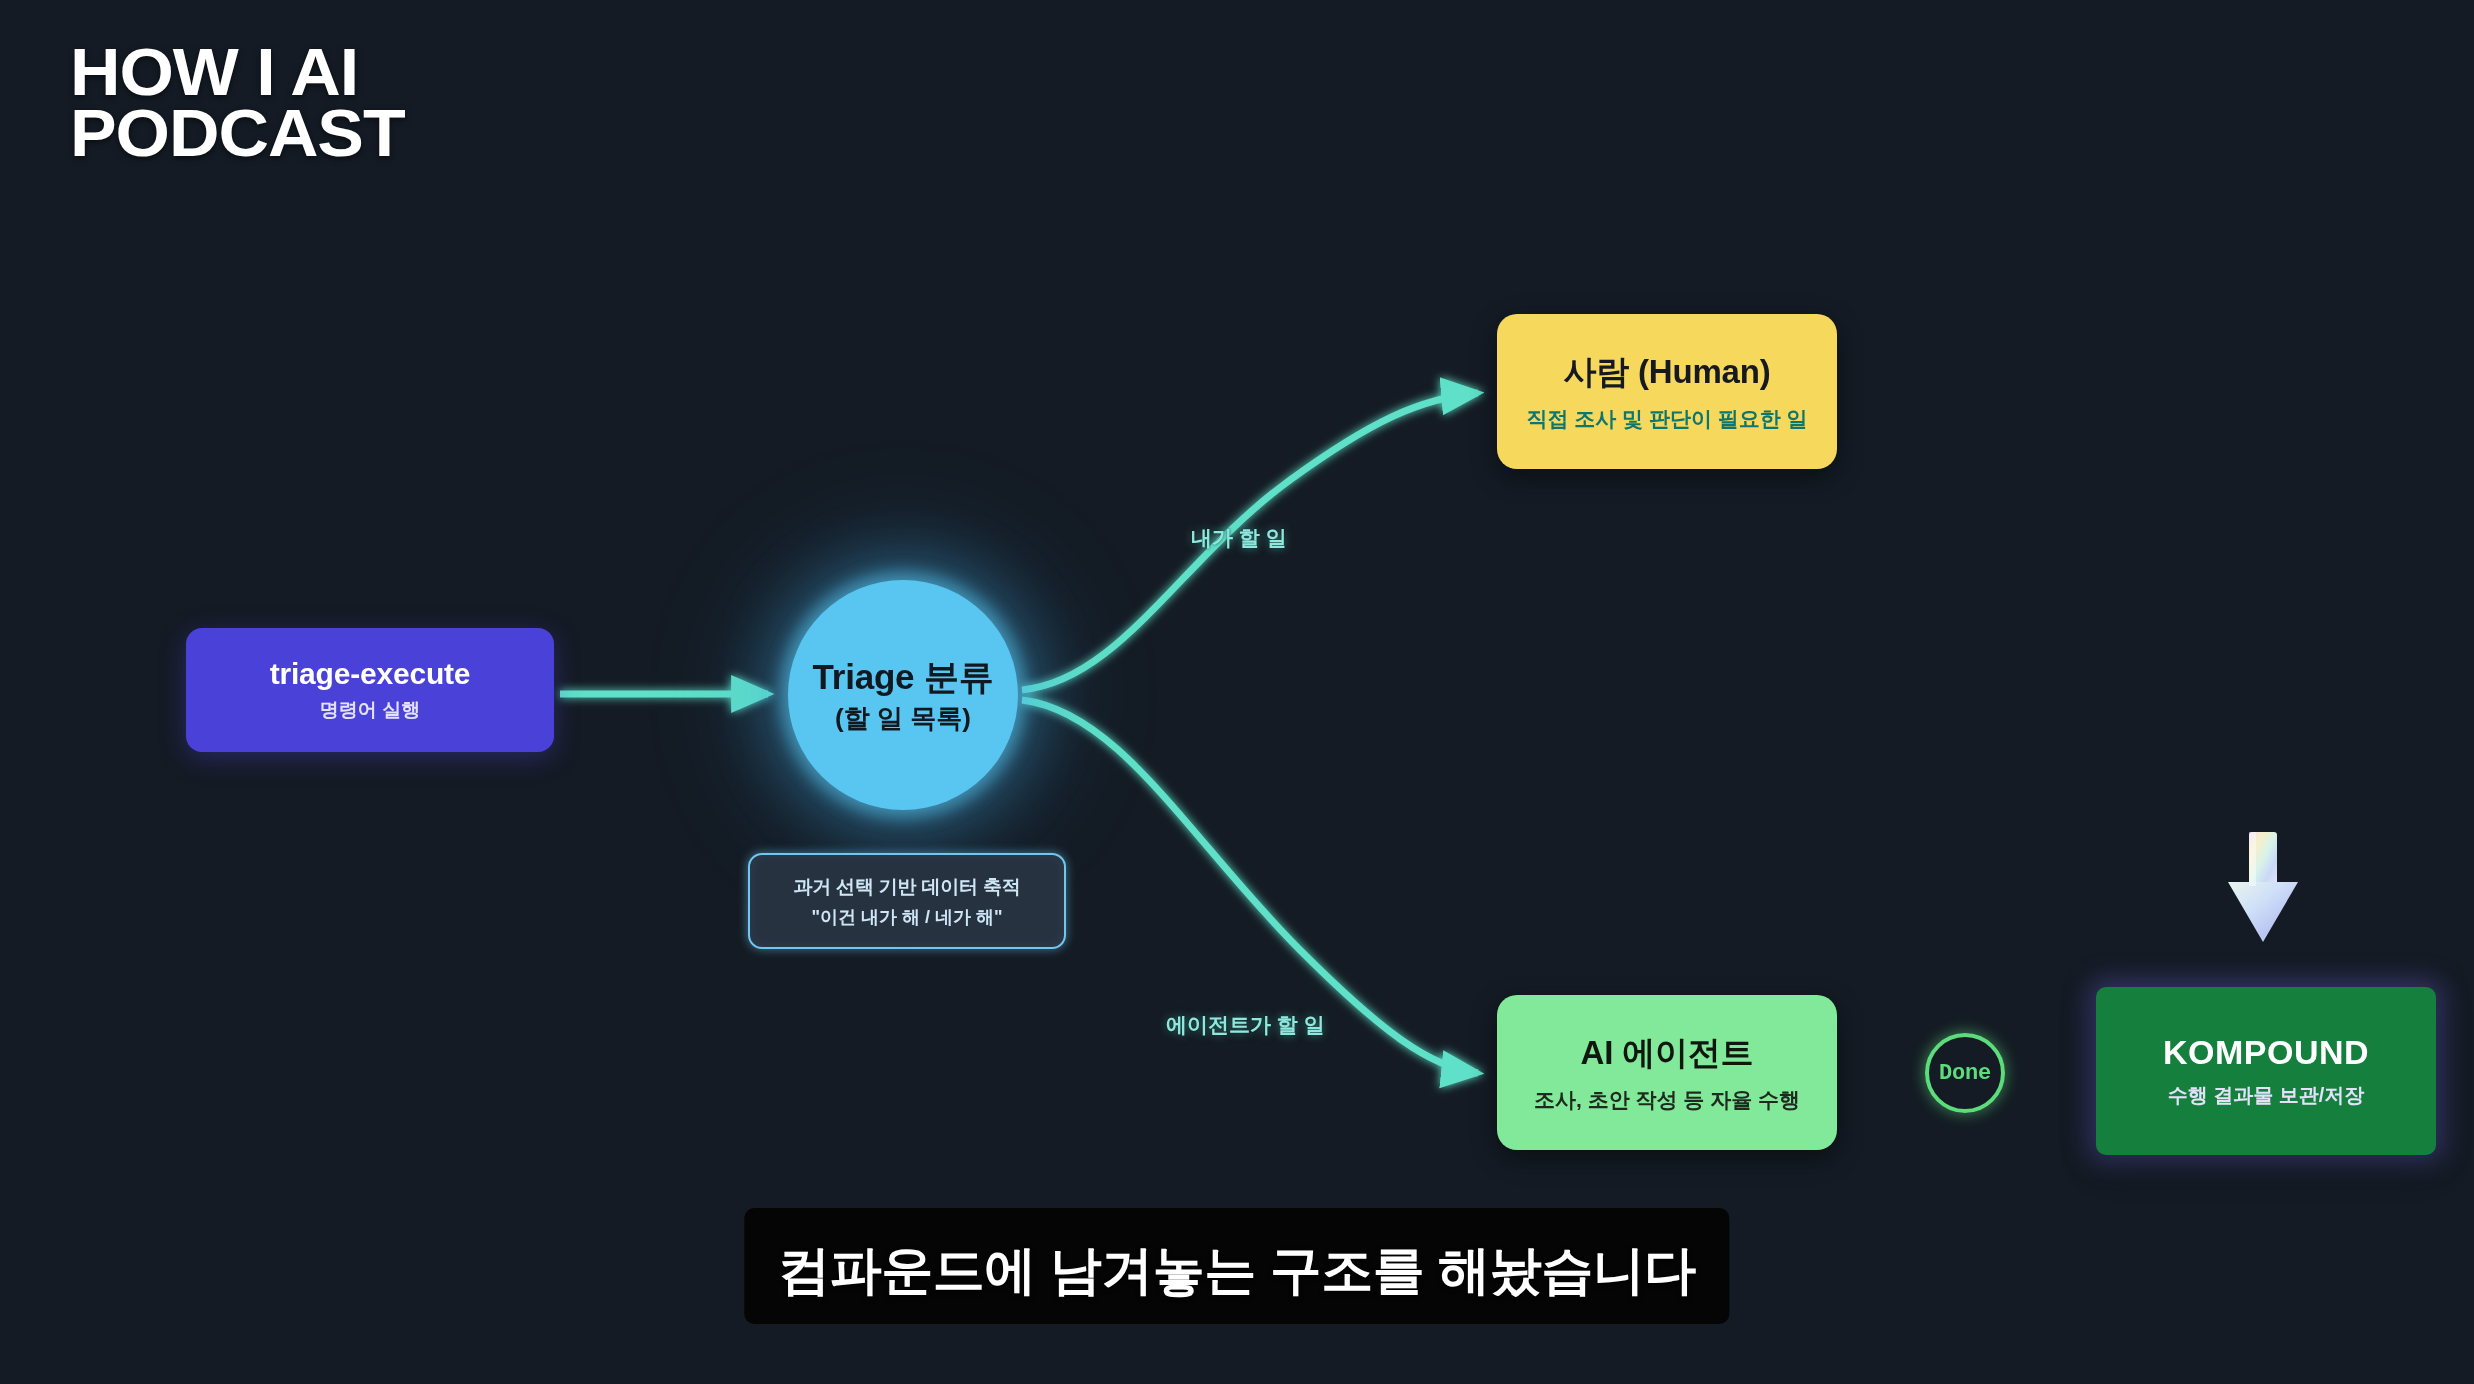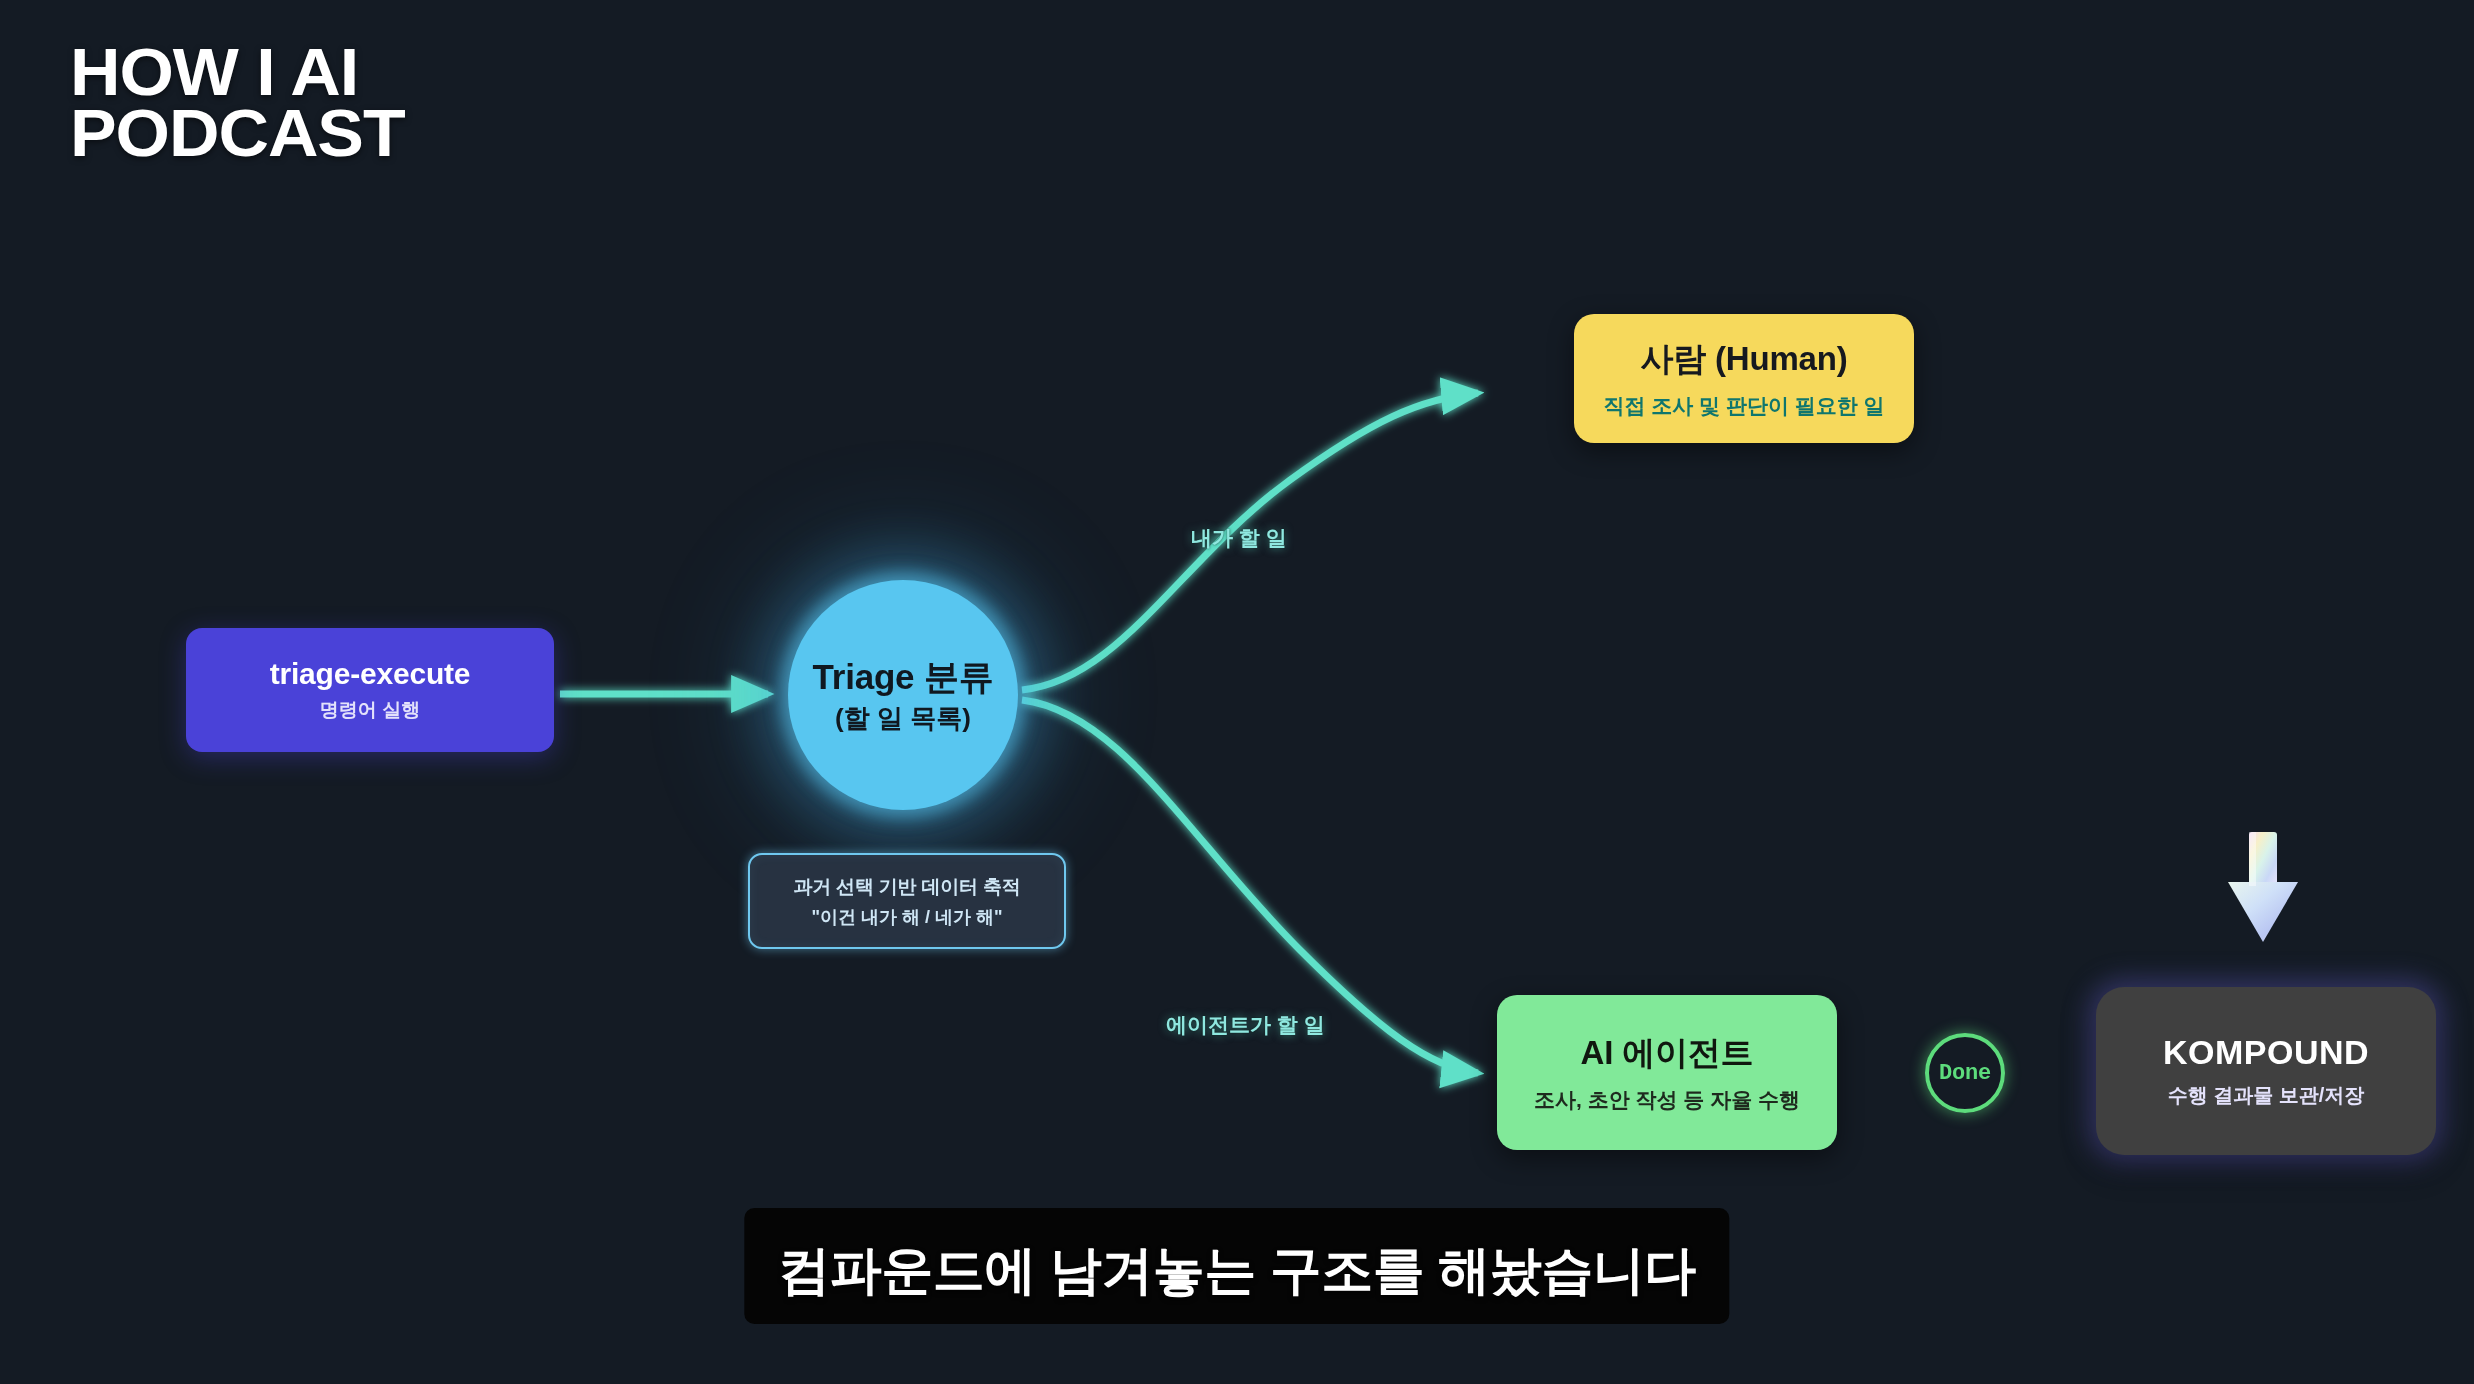--- a/index.html
+++ b/index.html
@@ -85,21 +85,21 @@
     border: 2px solid #6fc8ef;
     border-radius: 14px;
     box-shadow: 0 0 10px 1px rgba(111,200,239,0.45),
                 inset 0 0 12px rgba(111,200,239,0.08);
   }
   #node-memory .title { color: #cfe6f5; font-size: 19px; margin-bottom: 5px; font-weight: 700; }
   #node-memory .sub { color: #cfe6f5; font-size: 18px; font-weight: 600; }
 
   
   #node-human {
-    left: 1574px; top: 314px; width: 340px; height: 129px;
+    left: 1497px; top: 314px; width: 340px; height: 155px;
     background: #f6d95c;
     border-radius: 20px;
     box-shadow: 0 8px 26px rgba(0,0,0,0.45);
   }
   #node-human .title { color: #16191f; font-size: 33px; margin-bottom: 10px; }
   #node-human .sub { color: #0f766e; font-size: 21px; font-weight: 600; }
 
   
   #node-agent {
     left: 1497px; top: 995px; width: 340px; height: 155px;
@@ -117,22 +117,22 @@
     background: transparent;
     border: 4px solid #5ddc7c;
     box-shadow: 0 0 14px 2px rgba(93,220,124,0.45);
     font-family: Liberation Mono, monospace;
   }
   #node-done .title { color: #5ddc7c; font-size: 22px; }
 
   
   #node-kompound {
     left: 2096px; top: 987px; width: 340px; height: 168px;
-    background: #404040;
-    border-radius: 28px;
+    background: #15803d;
+    border-radius: 10px;
     box-shadow: 0 0 26px 8px rgba(111,106,224,0.35),
                 0 10px 34px rgba(0,0,0,0.45);
   }
   #node-kompound .title { color: #ffffff; font-size: 34px; margin-bottom: 10px; letter-spacing: 0.5px; }
   #node-kompound .sub { color: #e4e2fb; font-size: 20px; font-weight: 600; }
 
   
   .edge-label {
     position: absolute;
     color: #8fe8e0;

